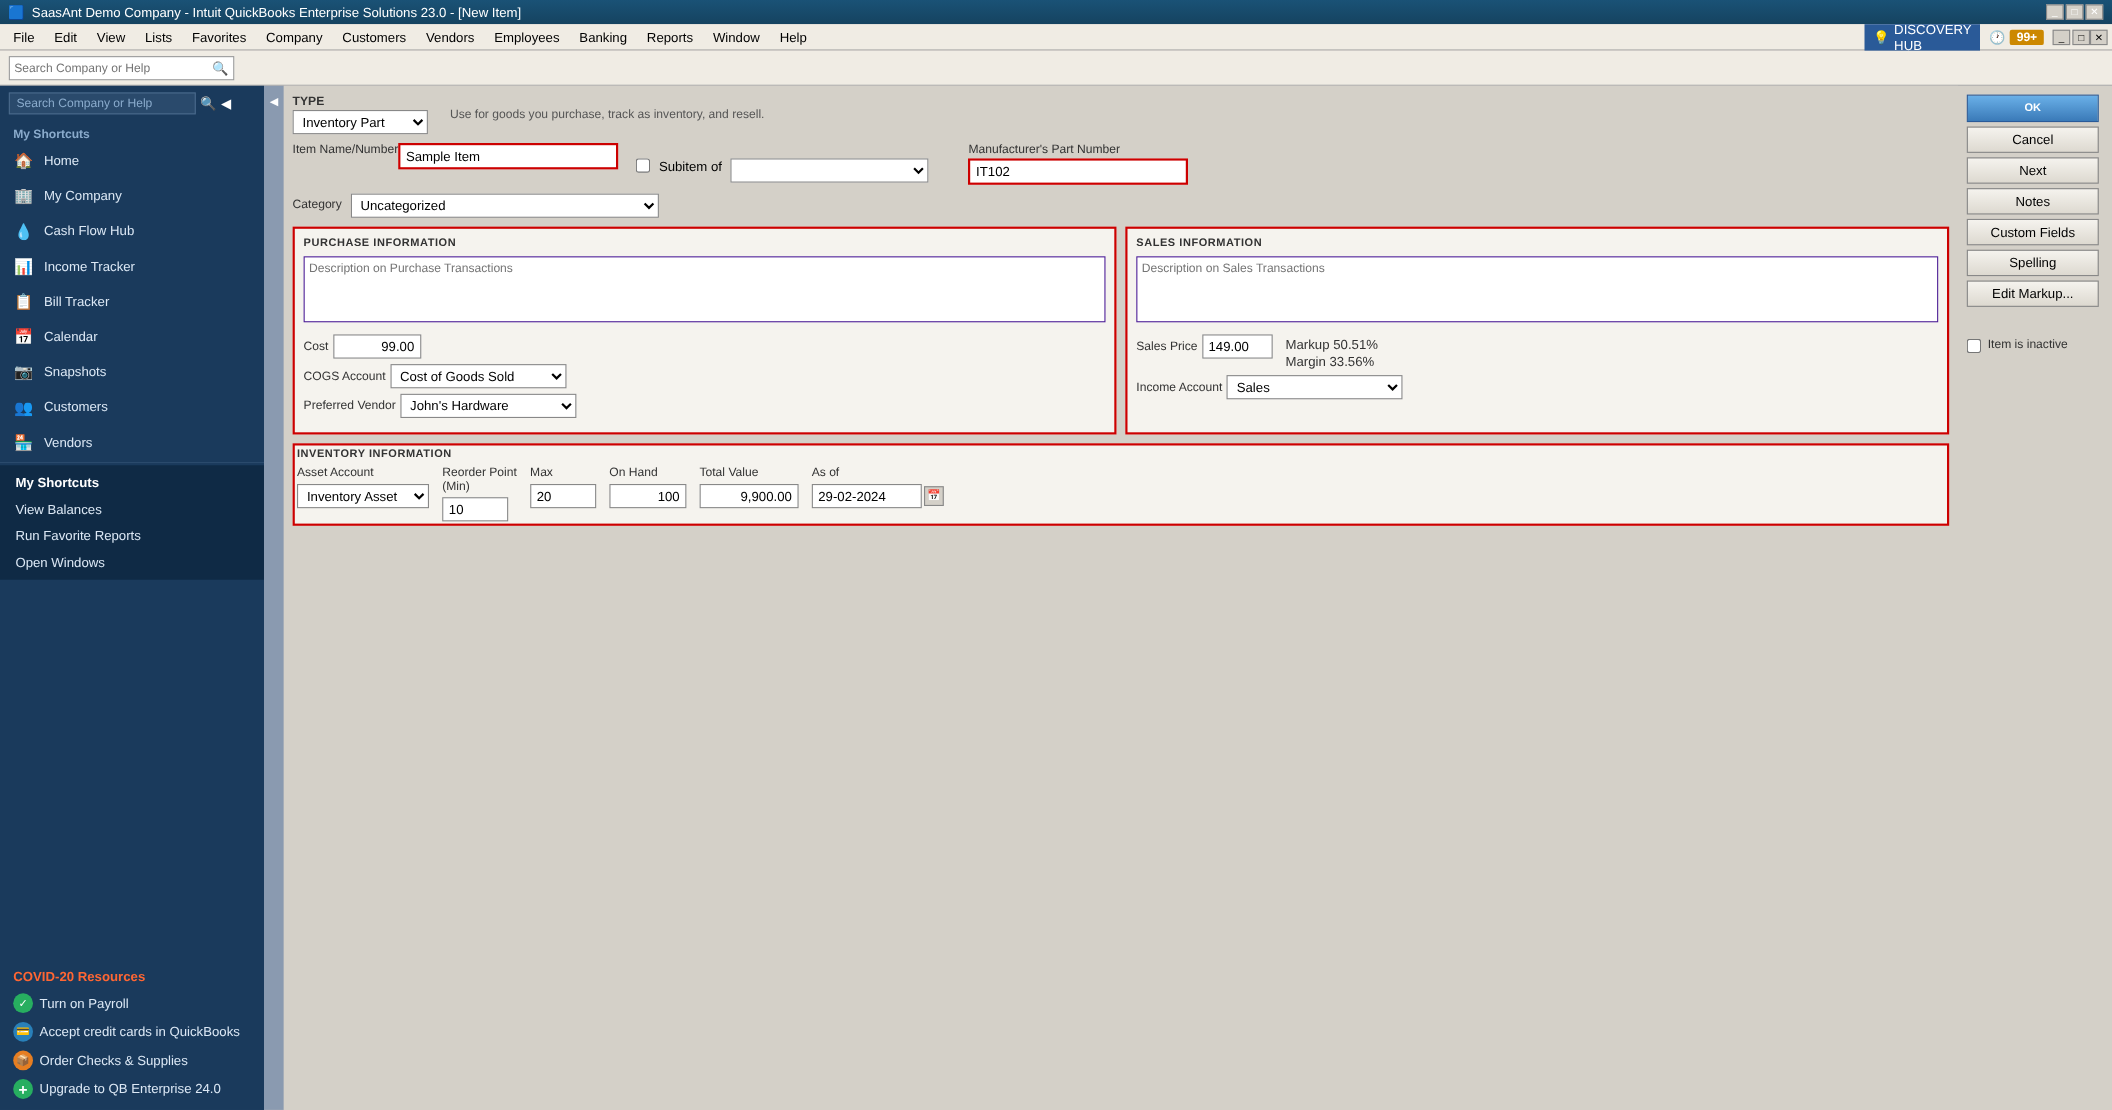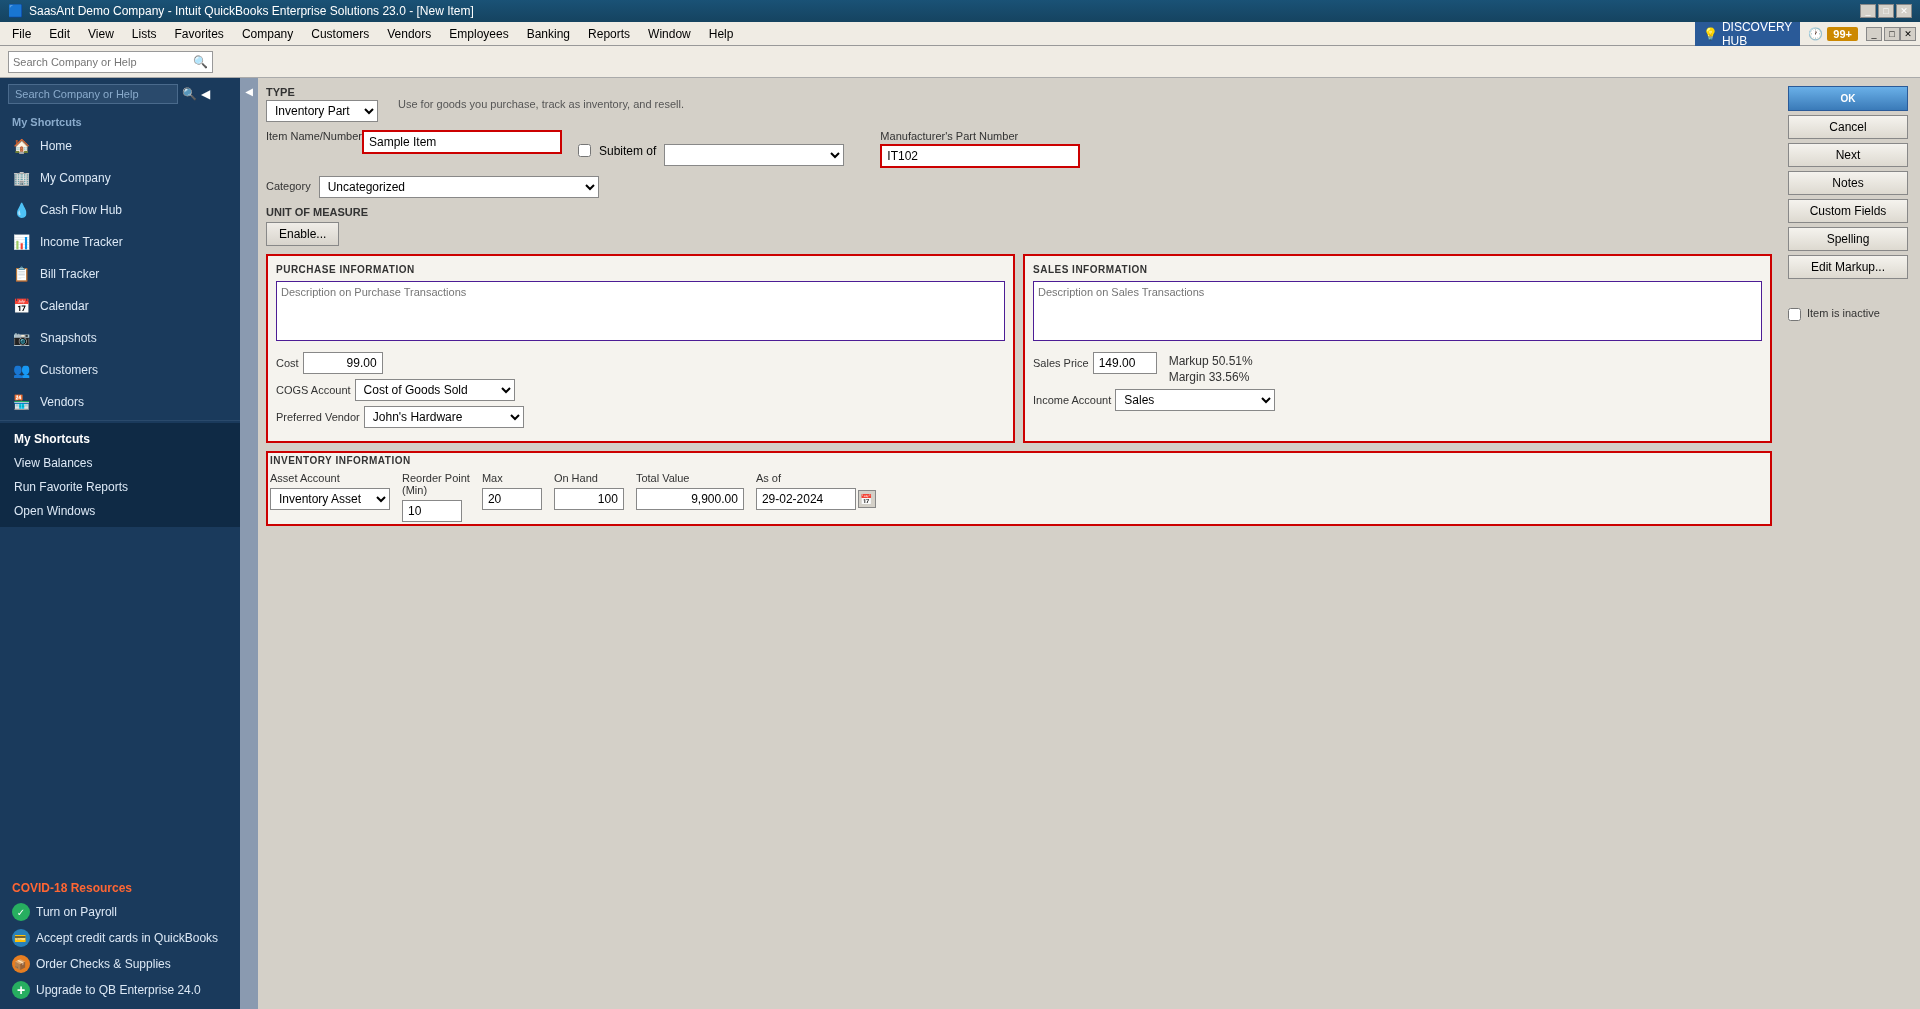--- a/index.html
+++ b/index.html
@@ -306,21 +306,21 @@
 
     .enable-btn {
       background: linear-gradient(to bottom, #f0ede8, #d8d4cc);
       border: 1px solid #888;
       padding: 4px 12px;
       cursor: pointer;
       font-size: 12px;
     }
 
     .type-select {
-      width: 112px;
+      width: 123px;
       height: 22px;
       border: 1px solid #888;
       background: white;
       font-size: 12px;
     }
 
     .sales-price-field {
       width: 64px;
     }
 
@@ -370,21 +370,21 @@
       display: flex;
       gap: 16px;
       align-items: flex-start;
       margin-bottom: 8px;
     }
 
     .item-name-section { display: flex; flex-direction: row; }
     .mfr-section { display: flex; flex-direction: column; margin-left: 20px; }
 
     .inv-value-field {
-      width: 108px;
+      width: 90px;
       text-align: right;
     }
     .inv-small-field {
       width: 60px;
     }
     .inv-date-field {
       width: 100px;
     }
     .inv-asset-select {
       width: 120px;
@@ -539,21 +539,21 @@
         <span>Run Favorite Reports</span>
       </div>
       <div class="sidebar-item-flat">
         <span>Open Windows</span>
       </div>
     </div>
 
     <div style="flex:1;"></div>
 
     <div class="covid-section">
-      <div class="covid-title">COVID-18 Resources</div>
+      <div class="covid-title">COVID-20 Resources</div>
       <div class="covid-item">
         <div class="covid-icon green">✓</div>
         <span>Turn on Payroll</span>
       </div>
       <div class="covid-item">
         <div class="covid-icon blue">💳</div>
         <span>Accept credit cards in QuickBooks</span>
       </div>
       <div class="covid-item">
         <div class="covid-icon orange">📦</div>
@@ -605,24 +605,20 @@
         </div>
       </div>
 
       <div style="display:flex;align-items:center;gap:8px;margin-bottom:8px;">
         <span class="field-label">Category</span>
         <select class="input-field category-select">
           <option>Uncategorized</option>
         </select>
       </div>
 
-      <div style="margin-bottom:8px;">
-        <div class="unit-label">UNIT OF MEASURE</div>
-        <button class="enable-btn">Enable...</button>
-      </div>
 
       <div class="purchase-sales-row">
 
         <div class="section-box purchase-box">
           <div class="section-title">PURCHASE INFORMATION</div>
           <textarea class="description-area" placeholder="Description on Purchase Transactions" style=""></textarea>
 
           
           <div class="field-row">
             <span class="field-row-label-left">Cost</span>

